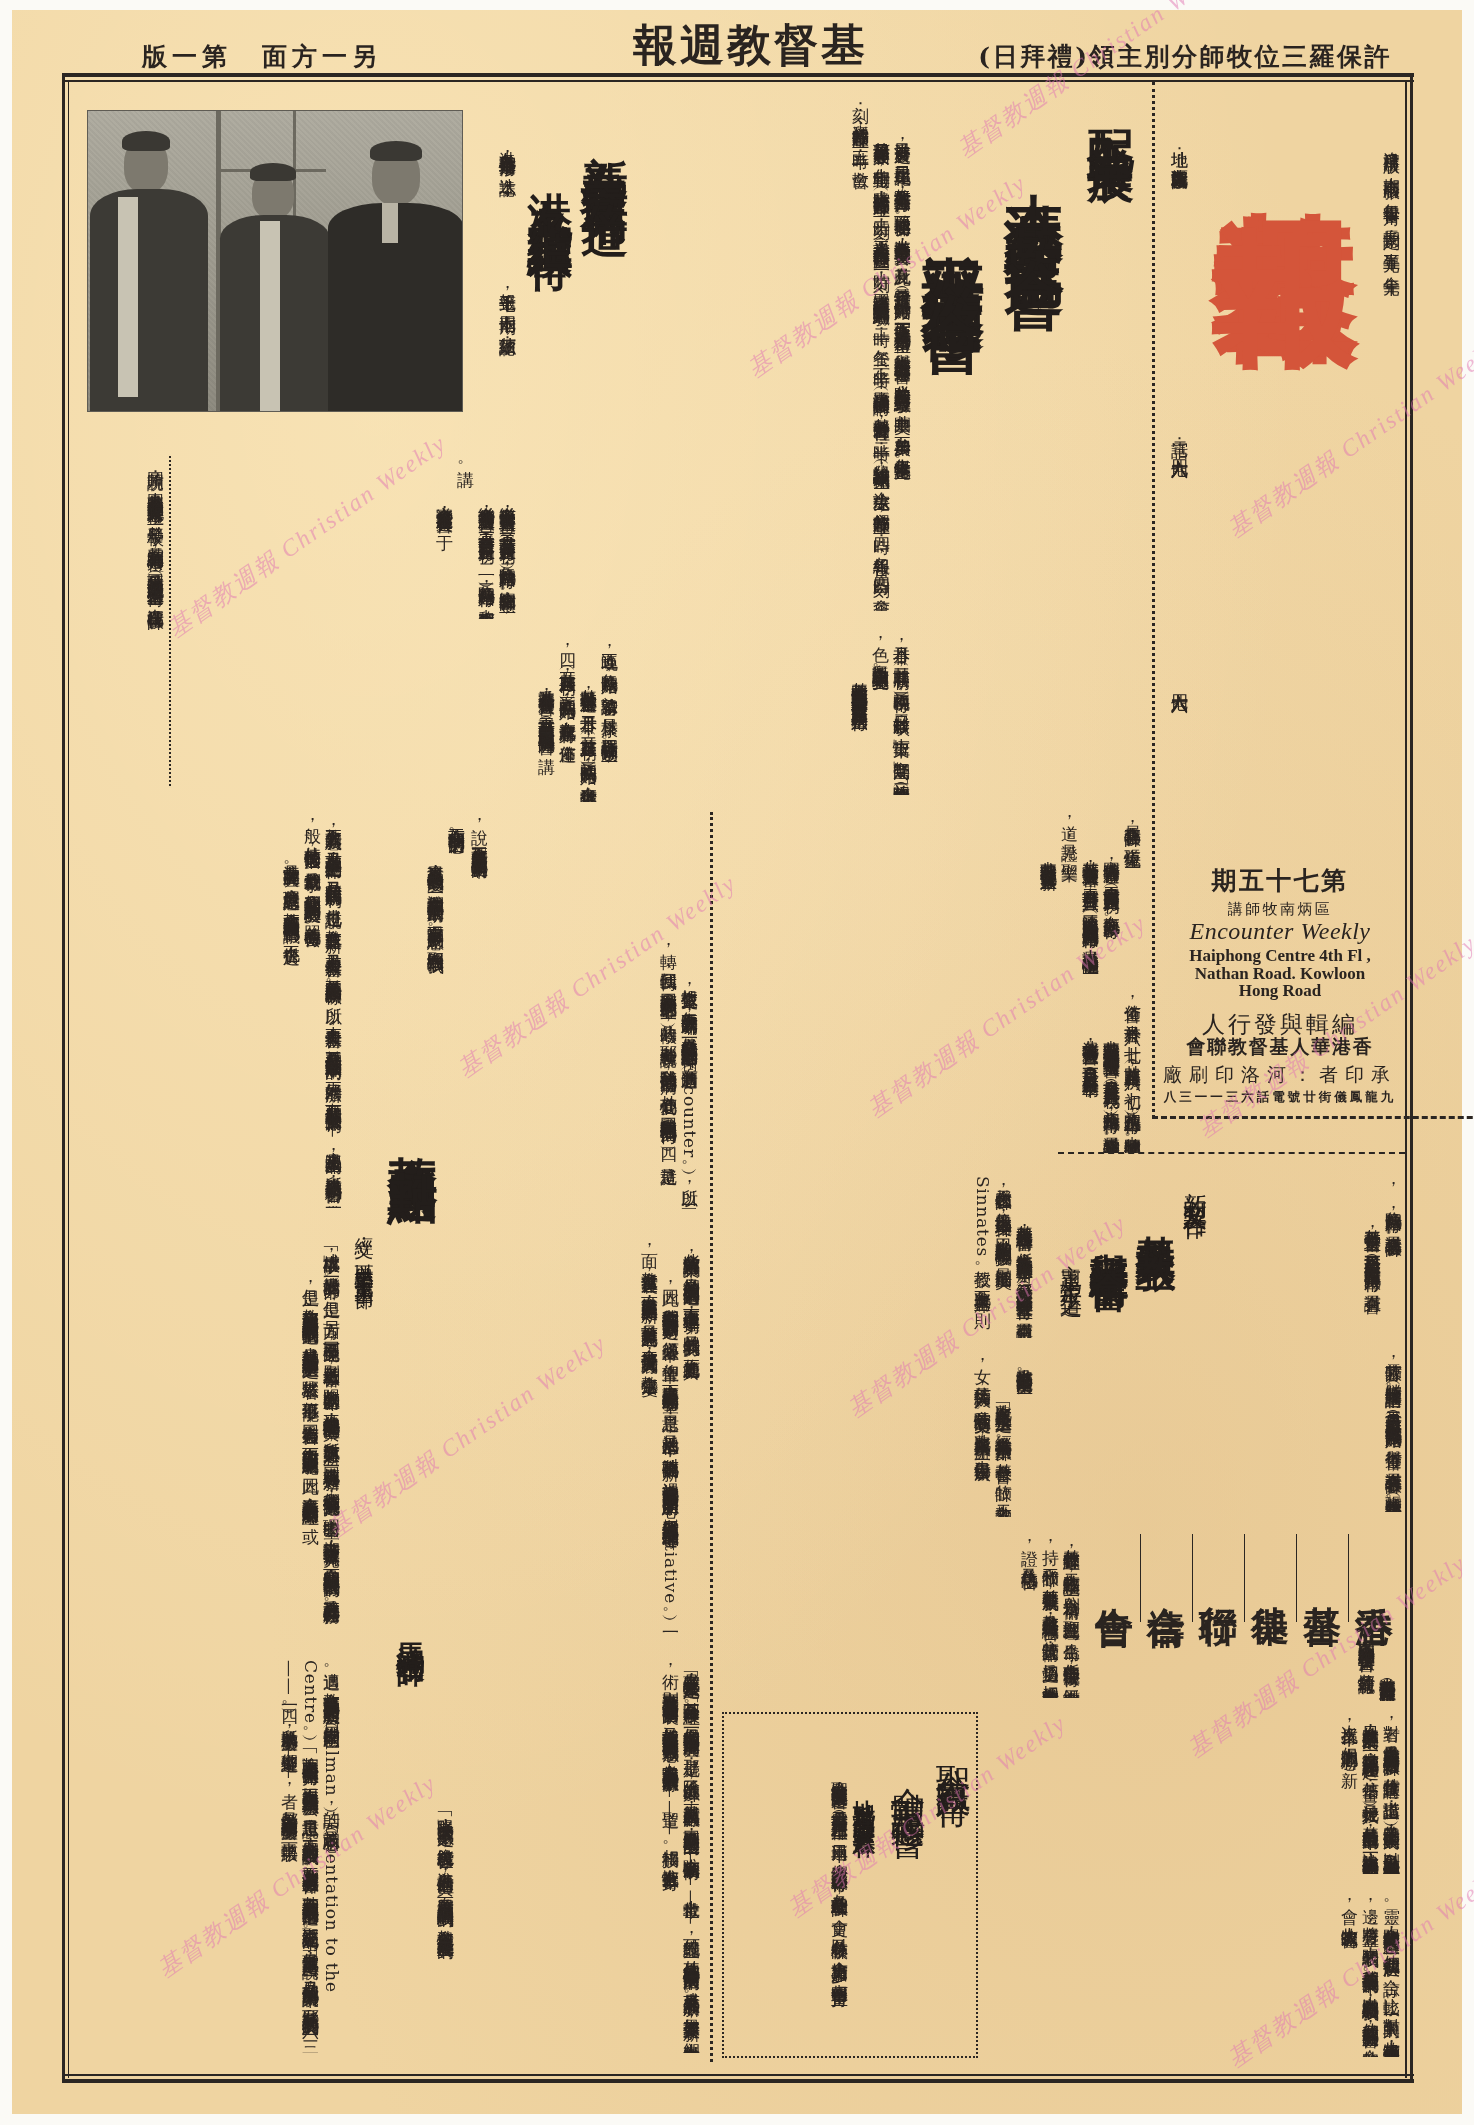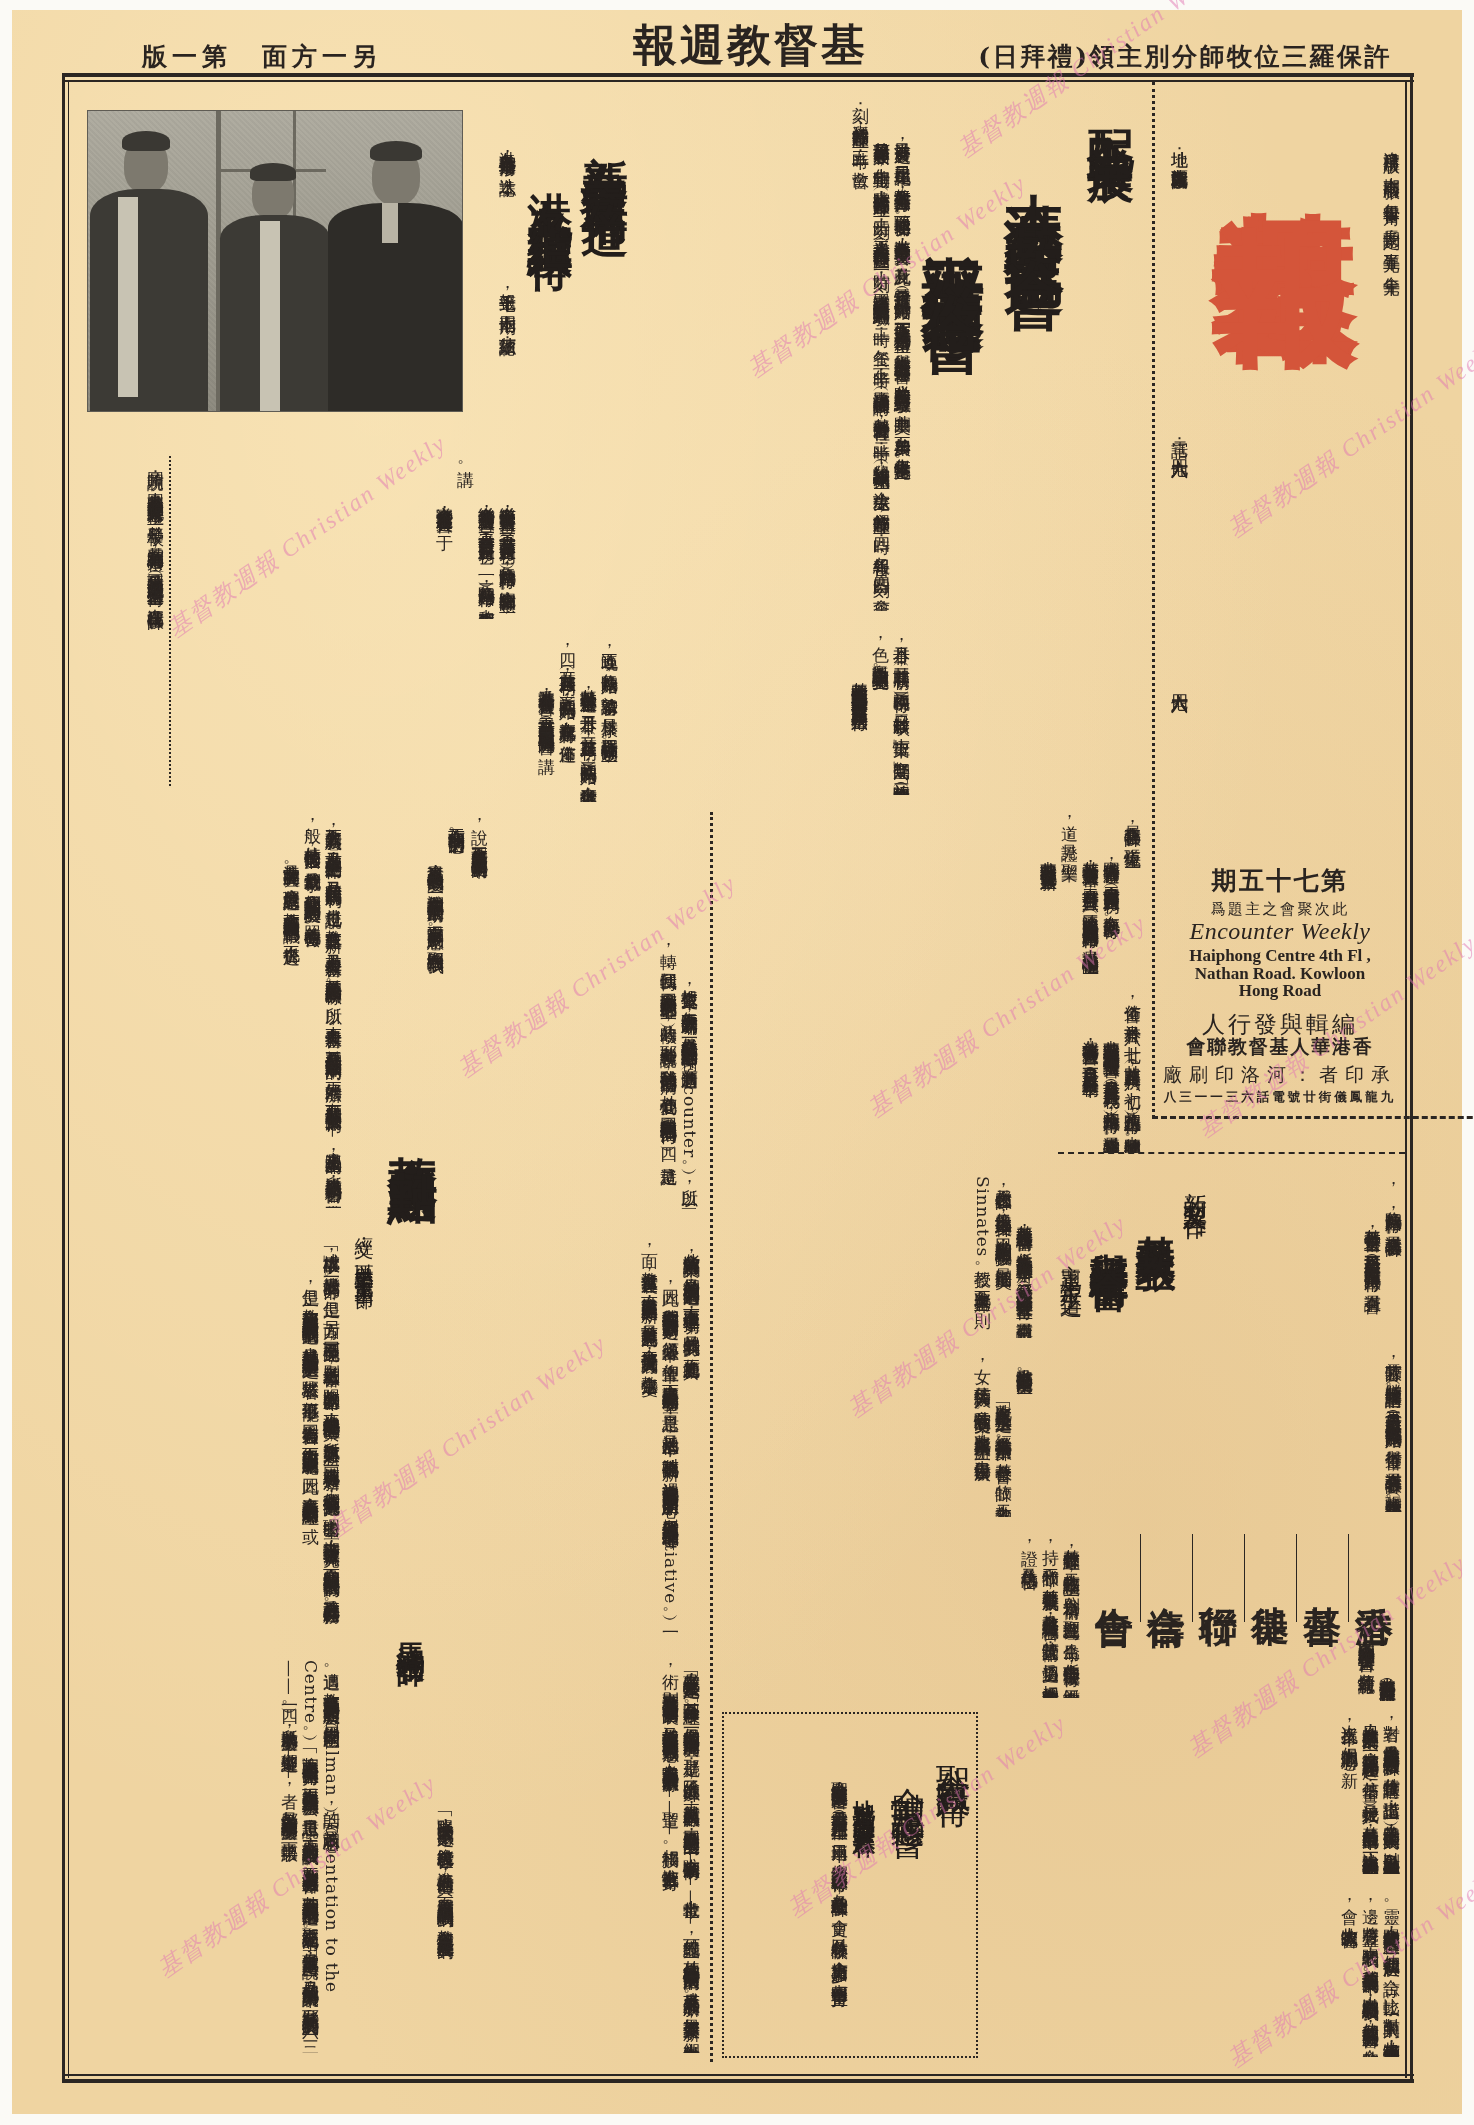--- a/index.html
+++ b/index.html
@@ -85,21 +85,21 @@
  <div class="rule" style="left:62px;top:2079px;width:1352px;height:3.5px"></div>
 
  <div class="dotv" style="left:1152px;top:82px;height:1036px"></div>
  <div class="abs" style="left:1152px;top:1116px;width:1256px;border-top:3px dashed #2b2622"></div>
  <div class="v" style="left:1378px;top:138px;width:24px;height:660px;letter-spacing:1.3px">逢禮拜日出版　本期出版兩張　每份零售二角　長期定閱：半年五元　全年十元</div>
  <div id="ms-title" class="hv">基督教週報</div>
  <div class="v" style="left:1166px;top:138px;width:24px;height:250px;letter-spacing:.3px">地址：九龍彌敦道海防大厦五樓</div>
  <div class="v" style="left:1166px;top:428px;width:24px;height:170px;letter-spacing:.3px">電話：六六四六九七</div>
  <div class="v" style="left:1166px;top:680px;width:24px;height:110px;letter-spacing:.3px">六六六四六七</div>
  <div id="ms-issue" class="msc rtl">第七十五期</div>
- <div id="ms-lit" class="msc rtl">此次聚會之主題爲</div>
+ <div id="ms-lit" class="msc rtl">區炳南牧師講</div>
  <div id="ms-en-title" class="msc">Encounter Weekly</div>
  <div id="ms-en-addr" class="msc">
   <div>Haiphong Centre 4th Fl ,</div>
   <div>Nathan Road. Kowloon</div>
   <div>Hong Road</div>
  </div>
  <div id="ms-pub-label" class="msc rtl">編輯與發行人</div>
  <div id="ms-pub" class="msc rtl">香港華人基督教聯會</div>
  <div id="ms-printer" class="msc rtl">承印者：河洛印刷廠</div>
  <div id="ms-printer-addr" class="msc rtl">九龍鳳儀街廿號電話六三一一三八</div>

